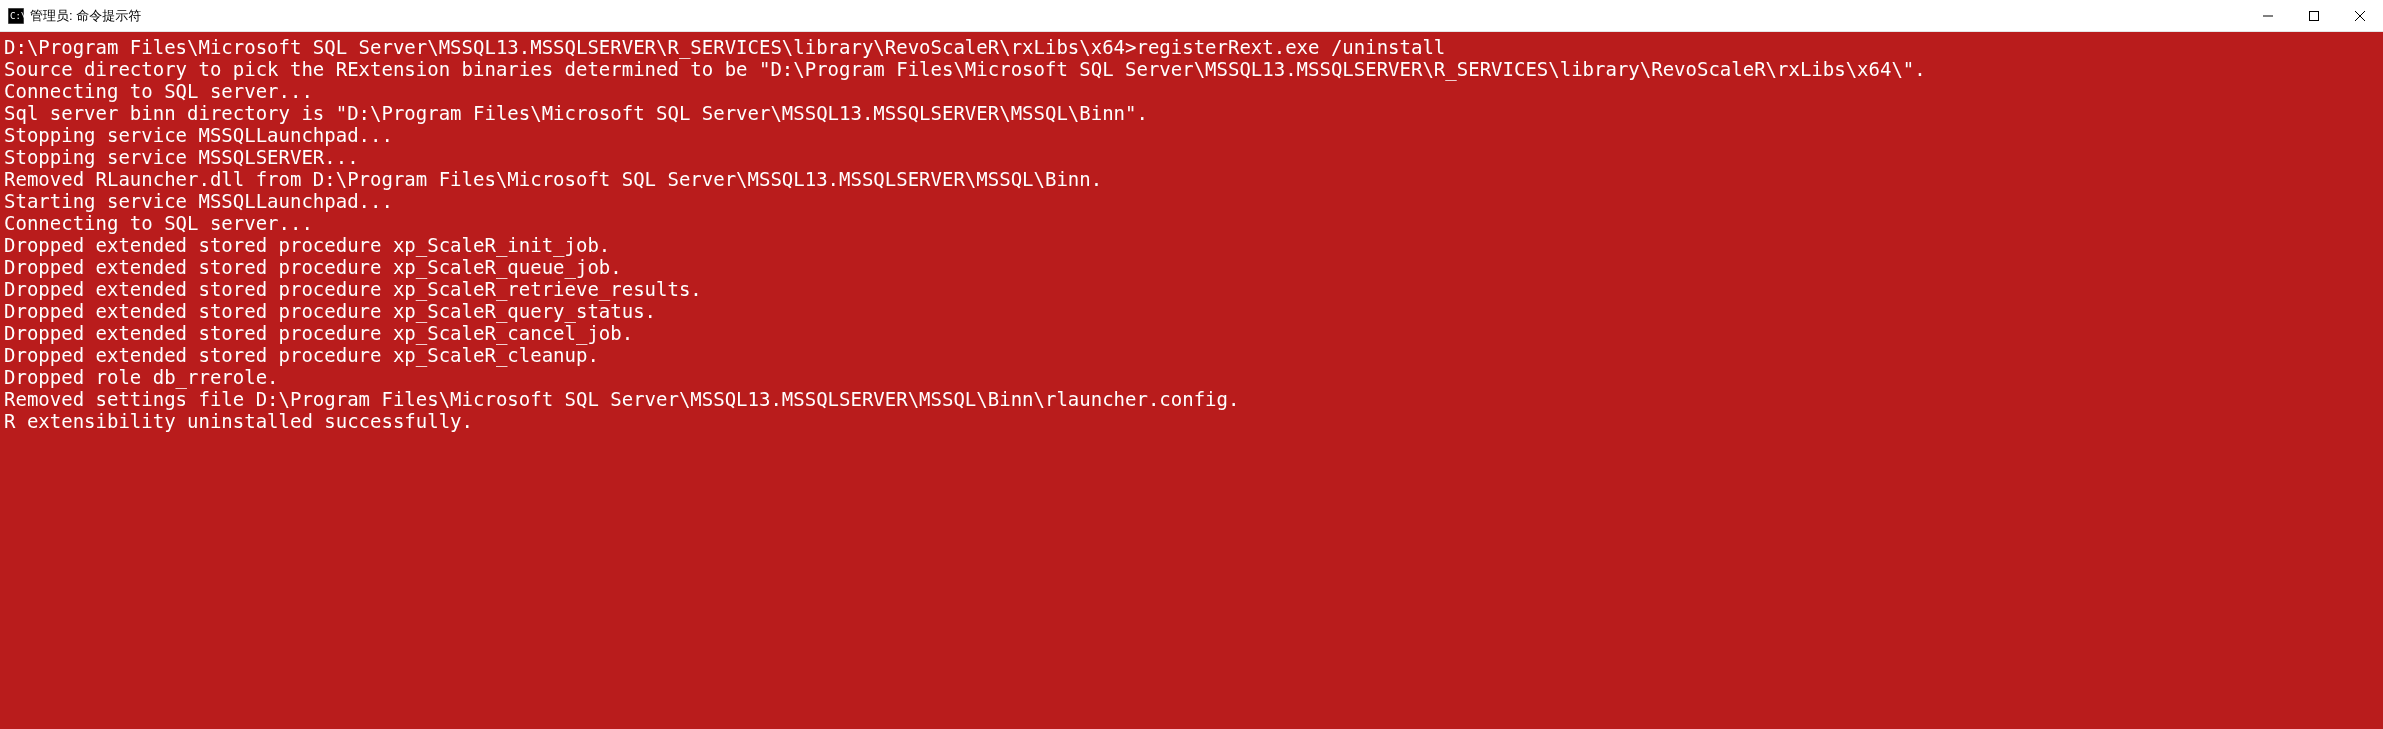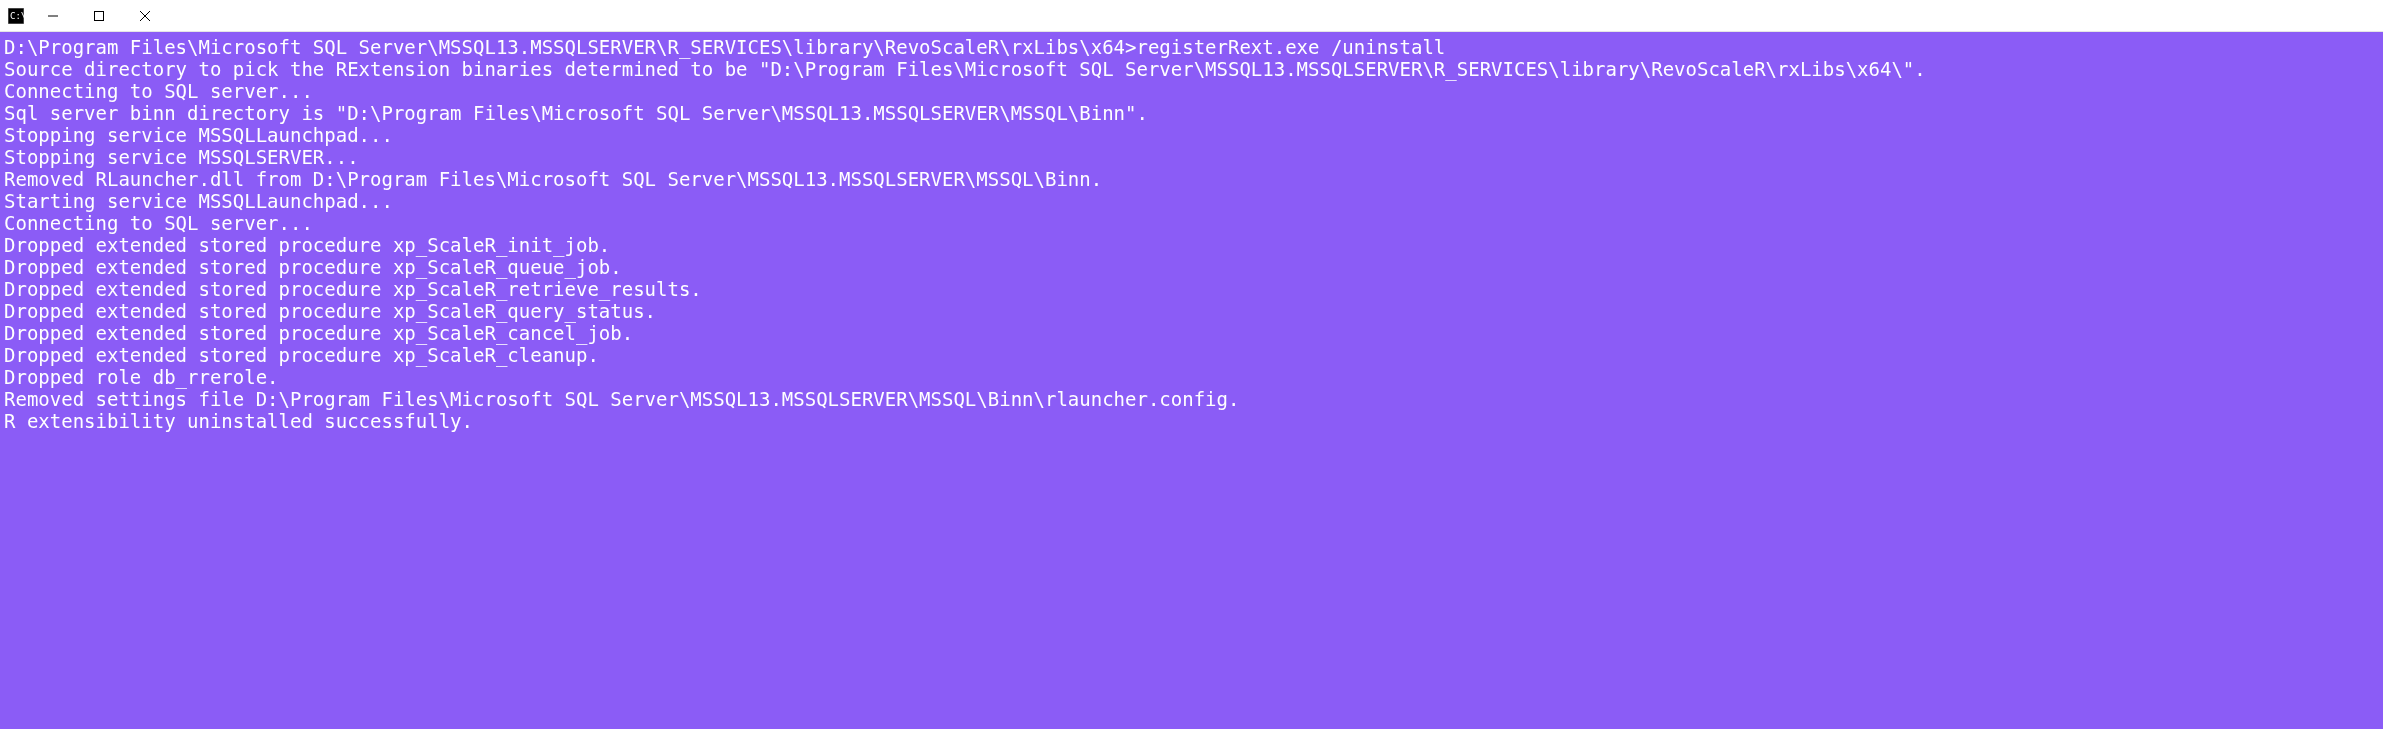--- a/index.html
+++ b/index.html
@@ -47,21 +47,21 @@
     .window-control {
       width: 46px;
       height: 100%;
       display: flex;
       align-items: center;
       justify-content: center;
       cursor: pointer;
     }
     .terminal {
       flex: 1;
-      background: #8b5cf6;
+      background: #b91c1c;
       color: #ffffff;
       font-family: "Consolas", "NSimSun", "SimSun", monospace;
       font-size: 19px;
       line-height: 22px;
       padding: 4px 4px;
       white-space: pre-wrap;
       word-break: break-all;
       overflow: hidden;
     }
     .terminal-line {
@@ -72,20 +72,21 @@
 <body>
 
 <div class="window">
   <div class="titlebar">
     <span class="titlebar-icon">
       <svg width="16" height="16" viewBox="0 0 16 16">
         <rect x="0" y="0" width="16" height="16" fill="#000000" stroke="#888888" stroke-width="1"></rect>
         <text x="2" y="11" font-size="9" fill="#ffffff" font-family="monospace">C:\</text>
       </svg>
     </span>
+    <span class="titlebar-title">管理员: 命令提示符</span>
     <div class="window-controls">
       <div class="window-control">
         <svg width="10" height="10" viewBox="0 0 10 10">
             <line x1="0" y1="5" x2="10" y2="5" stroke="#000000" stroke-width="1"></line>
           </svg>
       </div>
       <div class="window-control">
         <svg width="10" height="10" viewBox="0 0 10 10">
             <rect x="0.5" y="0.5" width="9" height="9" fill="none" stroke="#000000" stroke-width="1"></rect>
           </svg>

